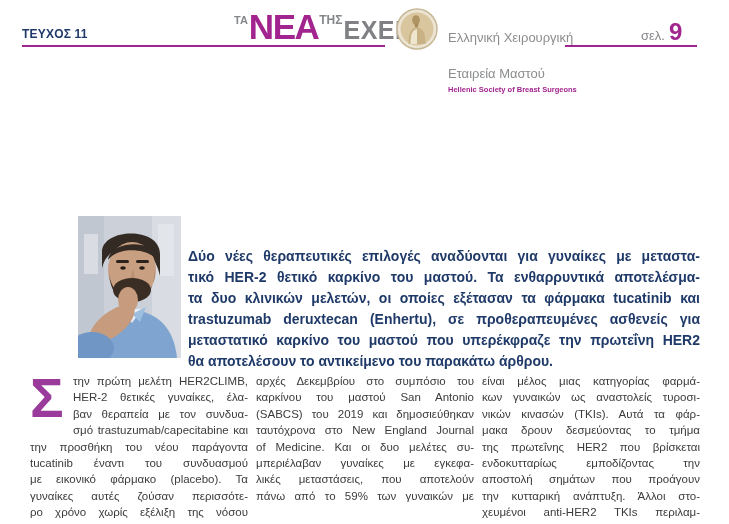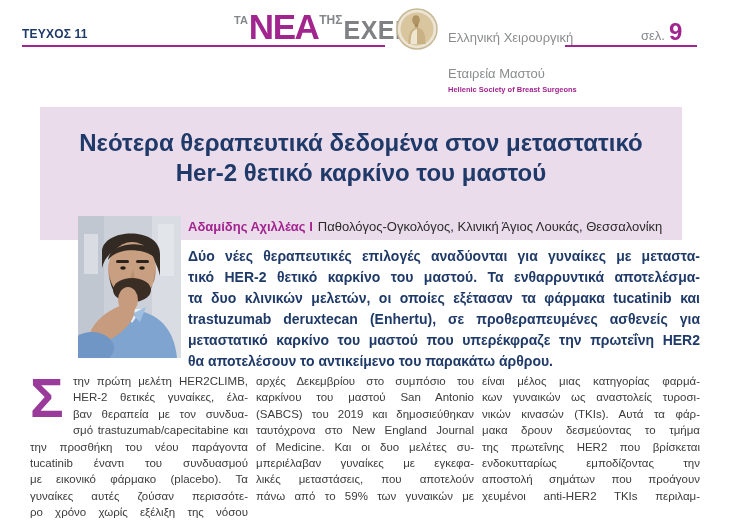--- a/index.html
+++ b/index.html
@@ -71,29 +71,20 @@
     <div class="society-gr">Ελληνική Χειρουργική</div>
     <div class="society-gr">Εταιρεία Μαστού</div>
     <div class="society-en">Hellenic Society of Breast Surgeons</div>
   </div>
 
   <div class="pageno">
     <span class="pageno-label">σελ.</span>
     <span class="pageno-num">9</span>
   </div>
 
-  <div class="banner">
-    <div class="title">
-      <div>Νεότερα θεραπευτικά δεδομένα στον μεταστατικό</div>
-      <div>Her-2 θετικό καρκίνο του μαστού</div>
-    </div>
-    <div class="author">
-      <span class="author-name">Αδαμίδης Αχιλλέας Ι</span><span>Παθολόγος-Ογκολόγος, Κλινική Άγιος Λουκάς, Θεσσαλονίκη</span>
-    </div>
-  </div>
 
   <div class="photo">
     <svg width="103" height="142" viewBox="0 0 103 142">
       <rect width="103" height="142" fill="#ccd1d9"></rect>
       <rect x="0" width="26" height="142" fill="#c1c7d1"></rect>
       <rect x="74" width="29" height="142" fill="#d9dde3"></rect>
       <rect x="6" y="18" width="14" height="40" fill="#e2e5ea" opacity="0.7"></rect>
       <rect x="80" y="8" width="16" height="52" fill="#e6e9ee" opacity="0.7"></rect>
       <path d="M24 36 C24 12 82 10 82 38 L82 60 C78 42 70 34 54 32 C40 31 28 36 24 52 Z" fill="#332a23"></path>
       <ellipse cx="54" cy="54" rx="24" ry="28" fill="#c99f82"></ellipse>
@@ -149,16 +140,17 @@
       <div class="tline">πάνω από το 59% των γυναικών με</div>
     </div>
   <div class="col col3">
       <div class="tline">είναι μέλος μιας κατηγορίας φαρμά-</div>
       <div class="tline">κων γυναικών ως αναστολείς τυροσι-</div>
       <div class="tline">νικών κινασών (TKIs). Αυτά τα φάρ-</div>
       <div class="tline">μακα δρουν δεσμεύοντας το τμήμα</div>
       <div class="tline">της πρωτεΐνης HER2 που βρίσκεται</div>
       <div class="tline">ενδοκυτταρίως εμποδίζοντας την</div>
       <div class="tline">αποστολή σημάτων που προάγουν</div>
+      <div class="tline">την κυτταρική ανάπτυξη. Άλλοι στο-</div>
       <div class="tline">χευμένοι anti-HER2 TKIs περιλαμ-</div>
     </div>
 
 </div>
 
 </body></html>

